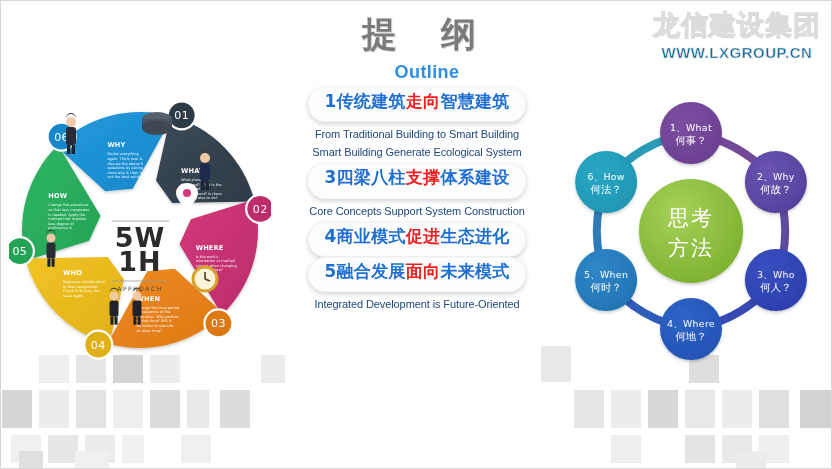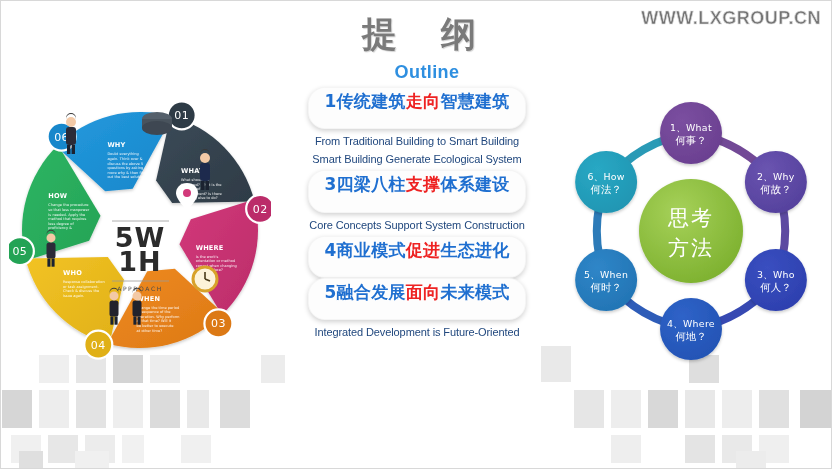--- a/index.html
+++ b/index.html
@@ -10,34 +10,34 @@
 
   
   .deco-layer{position:absolute;left:0;bottom:0;width:832px;height:130px;pointer-events:none;}
   .deco-block{position:absolute;background:#ebebeb;}
 
   
   .watermark{position:absolute;right:10px;top:6px;text-align:center;user-select:none;}
   .wm-cn{font-size:27px;font-weight:bold;letter-spacing:1px;color:#f2f2f2;
          -webkit-text-stroke:1px #dcdcdc;text-shadow:0 1px 0 #cfcfcf;
          font-family:"DejaVu Sans","Liberation Sans",sans-serif;}
-  .wm-url{font-size:18px;font-weight:bold;letter-spacing:.5px;color:#737373;
+  .wm-url{font-size:15px;font-weight:bold;letter-spacing:.5px;color:#0369a1;
           -webkit-text-stroke:.7px #dadada;margin-top:1px;}
 
   
   .title-wrap{position:absolute;left:10px;top:10px;width:832px;text-align:center;}
   .title-cn{font-size:35px;font-weight:bold;color:#7a7a7a;letter-spacing:16px;
             text-shadow:1px 1px 1px rgba(0,0,0,.18);
             font-family:"DejaVu Sans","Liberation Sans",sans-serif;}
   .title-en{margin-top:4px;font-size:18px;font-weight:bold;color:#2e8fe0;letter-spacing:.4px;}
 
   
   .outline{position:absolute;left:258px;top:86px;width:316px;}
   .o-row{display:flex;justify-content:center;}
-  .pill{position:relative;display:inline-block;padding:4px 16px 17px 16px;margin:0 auto;
+  .pill{position:relative;display:inline-block;padding:4px 16px 10px 16px;margin:0 auto;
         border-radius:17px;background:#fdfdfd;
         box-shadow:0 2px 5px rgba(0,0,0,.18), 0 0 0 1px rgba(0,0,0,.03) inset;
         white-space:nowrap;font-size:17px;font-weight:bold;letter-spacing:.3px;
         font-family:"DejaVu Sans","Liberation Sans",sans-serif;line-height:1.25;}
   .seg-blue{color:#1f6fd0;}
   .seg-red{color:#ee2222;}
   .en-line{text-align:center;font-size:11px;color:#21487e;margin:6px 0 5px 0;
            letter-spacing:-.1px;white-space:nowrap;
            font-family:"Liberation Sans","DejaVu Sans",sans-serif;}
 
@@ -99,20 +99,21 @@
       <div class="deco-block" style="left: 610px; top: 97px; width: 30px; height: 28px; background: rgb(238, 238, 238);"></div>
       <div class="deco-block" style="left: 684px; top: 97px; width: 30px; height: 28px; background: rgb(228, 228, 228);"></div>
       <div class="deco-block" style="left: 721px; top: 97px; width: 30px; height: 28px; background: rgb(233, 233, 233);"></div>
       <div class="deco-block" style="left: 758px; top: 97px; width: 30px; height: 28px; background: rgb(239, 239, 239);"></div>
       <div class="deco-block" style="left: 18px; top: 113px; width: 24px; height: 17px; background: rgb(223, 223, 223);"></div>
       <div class="deco-block" style="left: 74px; top: 113px; width: 34px; height: 17px; background: rgb(240, 240, 240);"></div>
       <div class="deco-block" style="left: 735px; top: 113px; width: 30px; height: 17px; background: rgb(236, 236, 236);"></div>
     </div>
 
   <div class="watermark">
+    <div class="wm-cn">龙信建设集团</div>
     <div class="wm-url">WWW.LXGROUP.CN</div>
   </div>
 
   <div class="title-wrap">
     <div class="title-cn">提 纲</div>
     <div class="title-en">Outline</div>
   </div>
 
   <div class="outline" id="outline">
       <div class="o-row">

